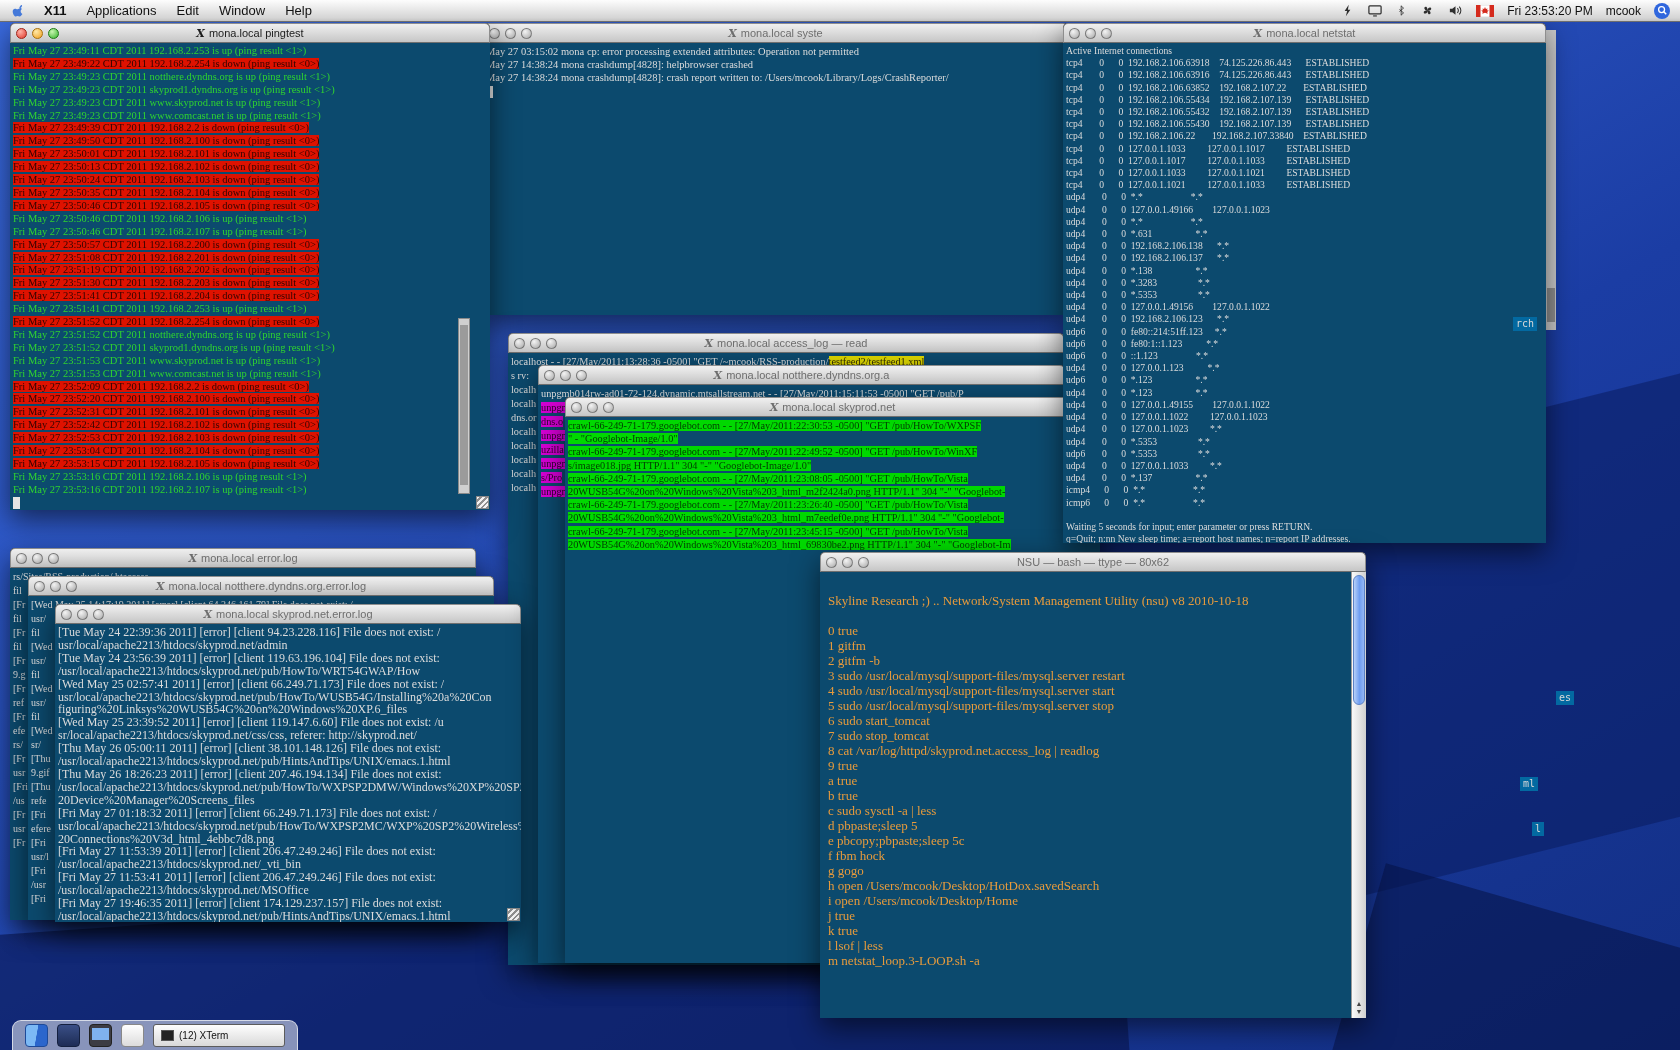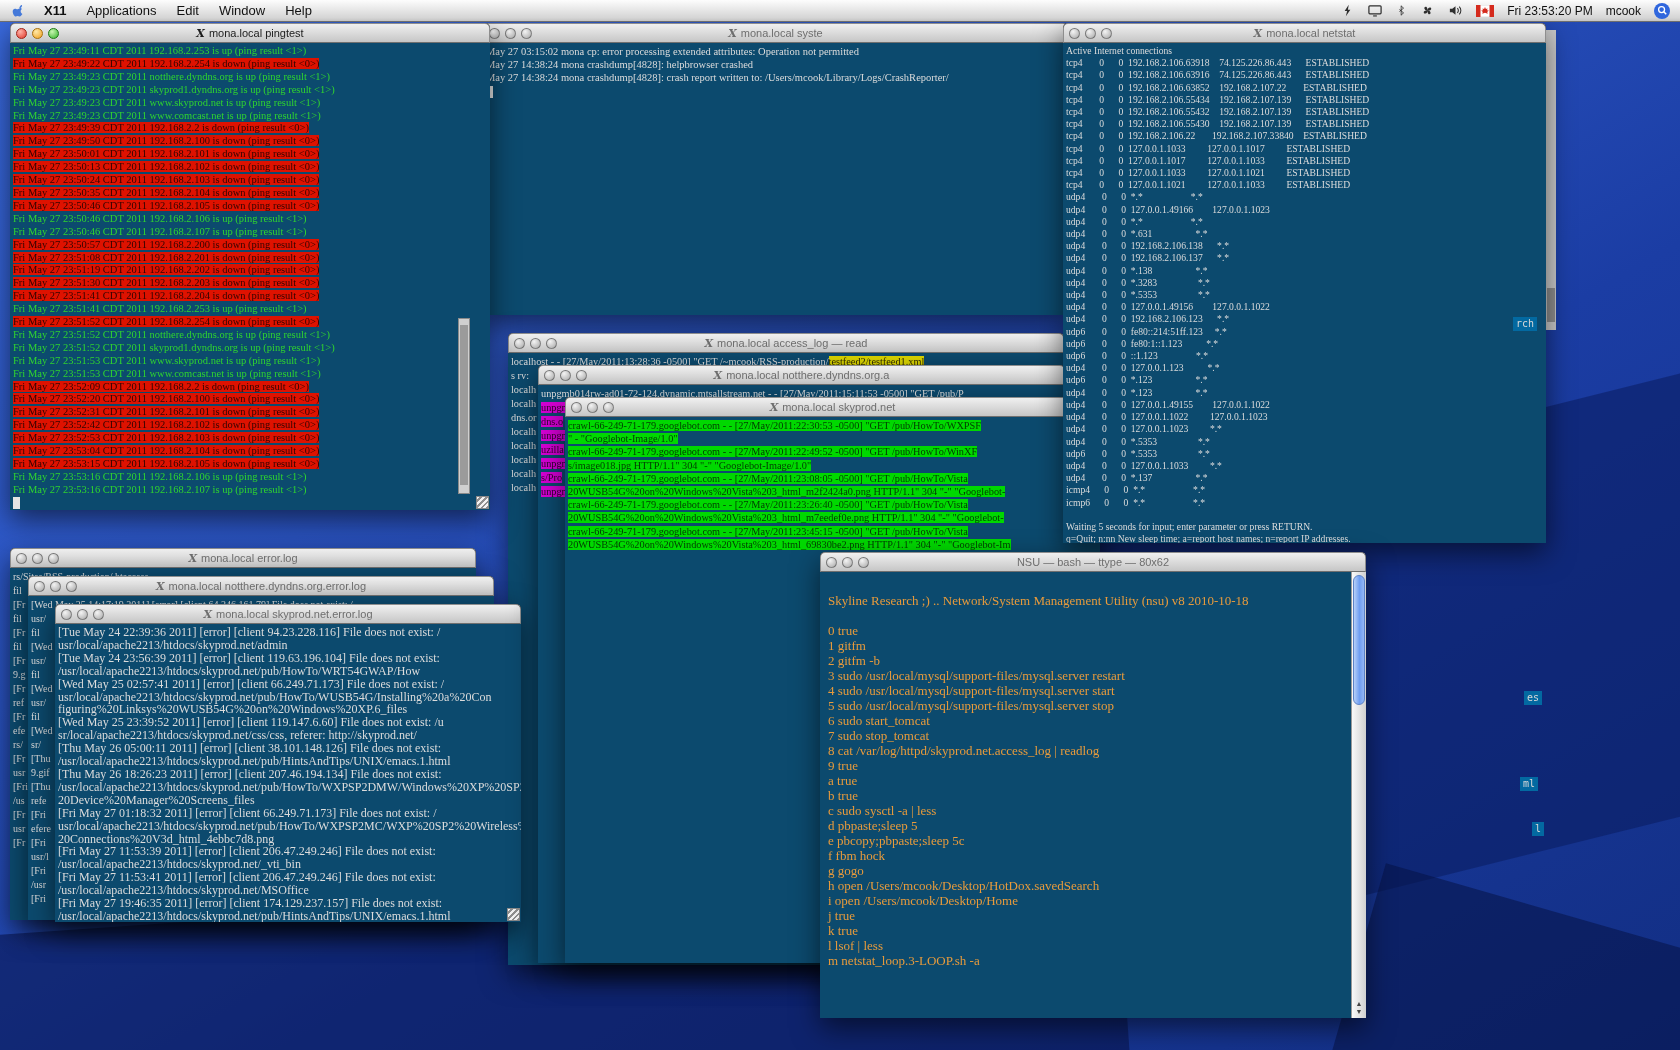--- a/index.html
+++ b/index.html
@@ -257,21 +257,21 @@
       </div>
     </div>
     <div class="term t-orange"><div class="tline">&nbsp;</div><div class="tline"><span>Skyline Research ;) .. Network/System Management Utility (nsu) v8 2010-10-18</span></div><div class="tline">&nbsp;</div><div class="tline"><span>0 true</span></div><div class="tline"><span>1 gitfm</span></div><div class="tline"><span>2 gitfm -b</span></div><div class="tline"><span>3 sudo /usr/local/mysql/support-files/mysql.server restart</span></div><div class="tline"><span>4 sudo /usr/local/mysql/support-files/mysql.server start</span></div><div class="tline"><span>5 sudo /usr/local/mysql/support-files/mysql.server stop</span></div><div class="tline"><span>6 sudo start_tomcat</span></div><div class="tline"><span>7 sudo stop_tomcat</span></div><div class="tline"><span>8 cat /var/log/httpd/skyprod.net.access_log | readlog</span></div><div class="tline"><span>9 true</span></div><div class="tline"><span>a true</span></div><div class="tline"><span>b true</span></div><div class="tline"><span>c sudo sysctl -a | less</span></div><div class="tline"><span>d pbpaste;sleep 5</span></div><div class="tline"><span>e pbcopy;pbpaste;sleep 5c</span></div><div class="tline"><span>f fbm hock</span></div><div class="tline"><span>g gogo</span></div><div class="tline"><span>h open /Users/mcook/Desktop/HotDox.savedSearch</span></div><div class="tline"><span>i open /Users/mcook/Desktop/Home</span></div><div class="tline"><span>j true</span></div><div class="tline"><span>k true</span></div><div class="tline"><span>l lsof | less</span></div><div class="tline"><span>m netstat_loop.3-LOOP.sh -a</span></div></div>
     <div class="nsu-sb">
       <span class="nsu-thumb"></span>
       <div class="nsu-arrows">▲<br>▼</div>
     </div>
   </div>
 
   <div class="chip" style="left:1513px;top:317px">rch</div>
-  <div class="chip" style="left:1524px;top:691px">es</div>
+  <div class="chip" style="left:1556px;top:691px">es</div>
   <div class="chip" style="left:1520px;top:777px">ml</div>
   <div class="chip" style="left:1532px;top:822px">l</div>
 
   <div class="menubar">
     <span class="apple">
       <svg width="14" height="16" viewBox="0 0 16 16">
         <path d="M11.5 1.2c-.8.1-1.8.6-2.3 1.3-.5.6-.9 1.5-.7 2.4.9 0 1.8-.5 2.3-1.1.5-.7.8-1.6.7-2.6zM8.6 5.3c-1.2 0-2.1.7-2.7.7-.6 0-1.5-.7-2.5-.7C2.1 5.3.8 6.4.8 8.5c0 2.6 1.9 5.8 3.4 5.8.6 0 1.3-.6 2.2-.6.9 0 1.5.6 2.2.6 1.5 0 3.2-3 3.2-3s-1.9-.8-1.9-2.9c0-1.8 1.5-2.6 1.5-2.6s-.9-1.5-2.8-1.5z" fill="#4579d9"></path>
       </svg>
     </span>
     <span class="mb-app">X11</span>
@@ -320,13 +320,23 @@
       <span class="mb-user">mcook</span>
       <span class="spot">
         <svg width="13" height="13" viewBox="0 0 14 14">
             <circle cx="6" cy="6" r="3.2" stroke="#fff" fill="none" stroke-width="1.4"></circle>
             <path d="M8.4 8.4 L11 11" stroke="#fff" stroke-width="1.6"></path>
           </svg>
       </span>
     </span>
   </div>
 
+  <div class="dock">
+    <span class="dicon d-finder"></span>
+    <span class="dicon d-app2"></span>
+    <span class="dicon d-disp"></span>
+    <span class="dicon d-doc"></span>
+    <span class="xtile">
+      <span class="mini-term"></span>
+      <span>(12) XTerm</span>
+    </span>
+  </div>
 </div>
 
 </body></html>

